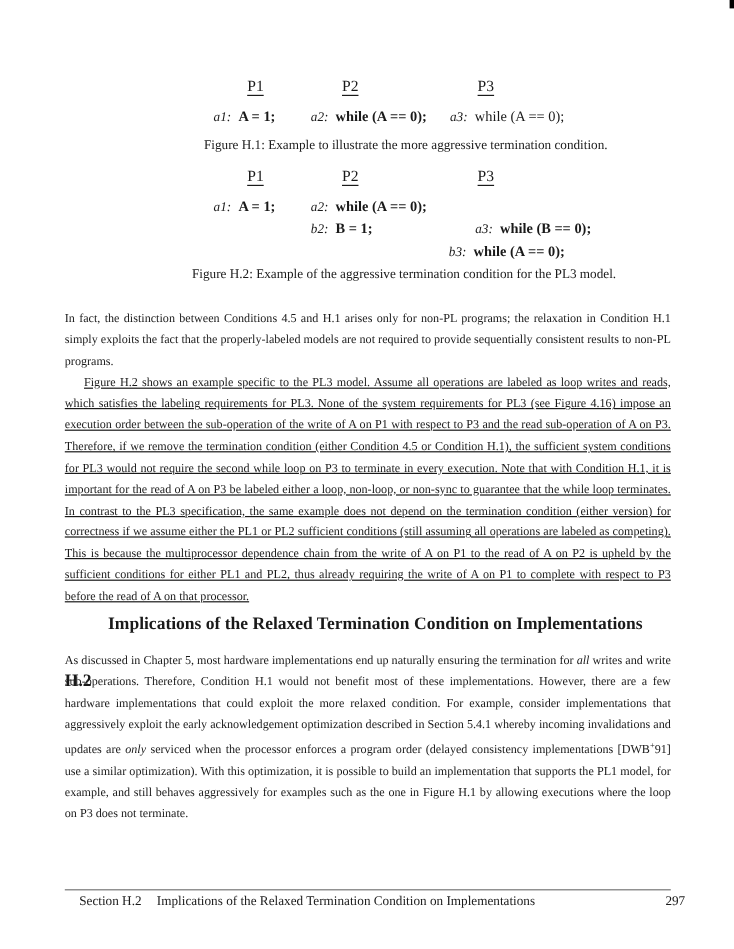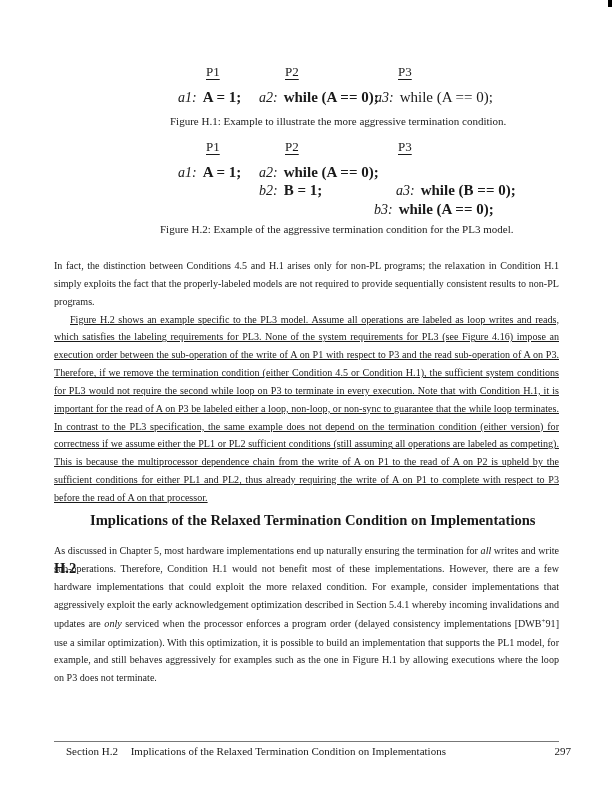--- a/index.html
+++ b/index.html
@@ -1,21 +1,21 @@
 <!DOCTYPE html>
 <html><head>
 <meta charset="utf-8">
 <style>
   html, body { margin: 0; padding: 0; background: #ffffff; }
   body { width: 612px; height: 791px; position: relative; overflow: hidden;
          font-family: "Liberation Serif", "DejaVu Serif", serif; color: #1a1a1a; }
   .abs { position: absolute; white-space: nowrap; }
   .phead { font-size: 13px; text-decoration: underline; text-underline-offset: 3px; }
-  .lbl { font-style: italic; font-size: 14px; margin-right: 6px; }
-  .code { font-size: 15px; text-align: right; }
+  .lbl { font-style: italic; font-size: 11px; margin-right: 6px; }
+  .code { font-size: 12px; text-align: right; }
   .bold { font-weight: bold; }
   .caption { font-size: 11px; }
   .body-text { position: absolute; left: 54px; width: 505px; font-size: 10.1px; line-height: 17.85px;
                text-align: justify; }
   .body-text p { margin: 0; }
   .body-text p.indent { text-indent: 16px; text-decoration: underline; }
   .heading { position: absolute; left: 54px; width: 505px; font-weight: bold; font-size: 14.6px; line-height: 25px; }
   .heading .num { display: inline-block; width: 36px; margin-top: 48px; }
   .heading .rest { display: inline-block; width: 460px; vertical-align: top; }
   .footer-rule { position: absolute; left: 54px; top: 741px; width: 505px; height: 1px; background: #777; }

